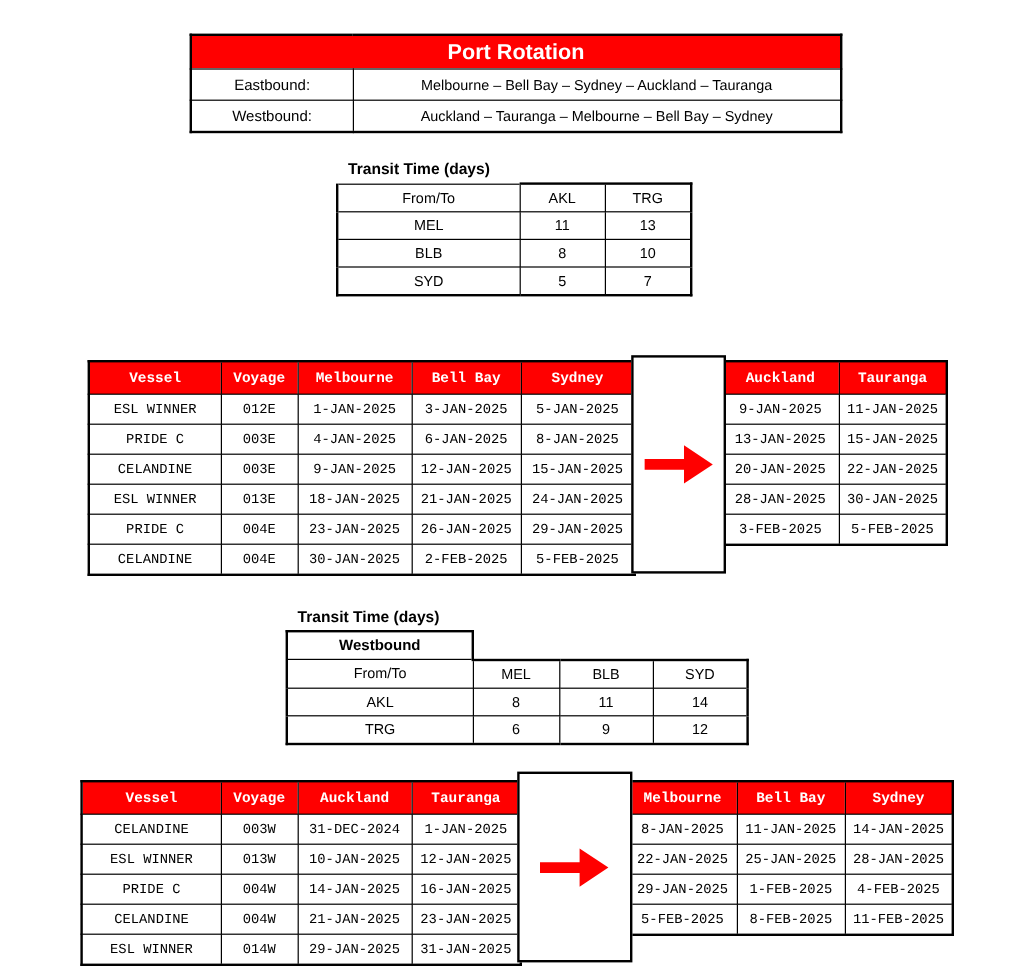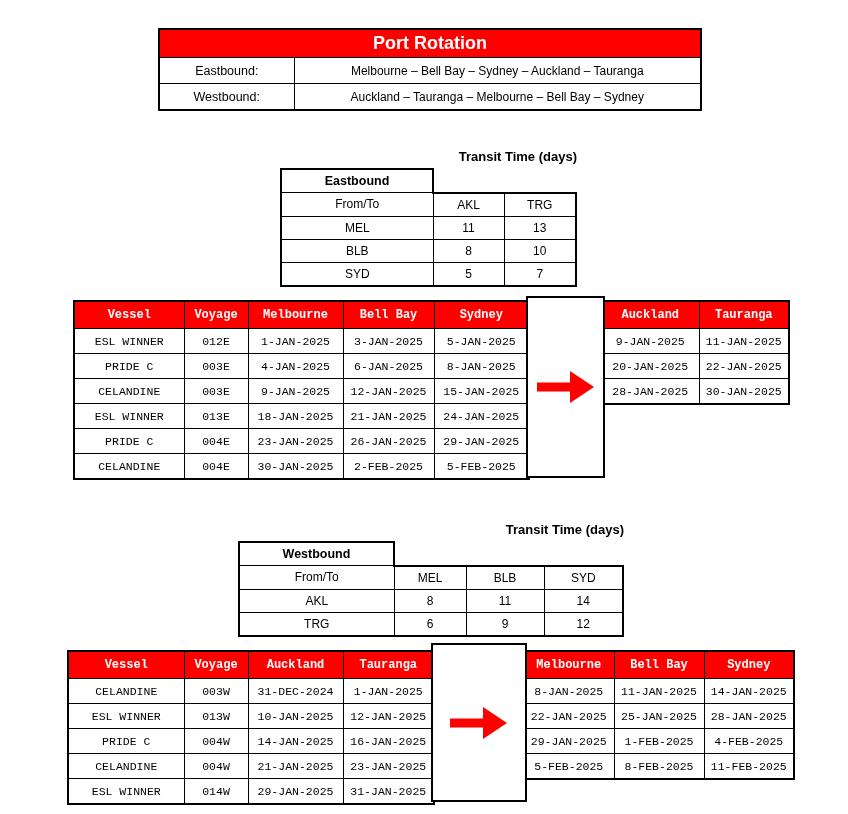--- a/index.html
+++ b/index.html
@@ -14,21 +14,21 @@
 
   
   .pr-table{position:absolute;left:158px;top:28px;width:542px;border:2px solid var(--border,#000);}
   .pr-table th{height:27px;background:var(--header-red,#f00);color:var(--header-text,#fff);
     font-size:18px;font-weight:bold;border:1px solid var(--border,#000);}
   .pr-table td{height:25px;border:1px solid var(--border,#000);font-size:12px;}
   .pr-table td.lab{font-weight:normal;font-size:12.5px;}
 
   
   .tt-block{position:absolute;}
-  .tt-title{font-size:13px;font-weight:bold;margin:16px 0 3px 10px;line-height:16px;text-align:right;}
+  .tt-title{font-size:13px;font-weight:bold;margin:0 0 3px 10px;line-height:16px;}
   .tt-table td{height:22px;font-size:12px;border:1px solid var(--border,#000);}
   .tt-table td.dir{font-weight:bold;font-size:12.5px;}
   .tt-table td.ghost{border:none;background:transparent;}
   .bl2{border-left:2px solid var(--border,#000) !important;}
   .br2{border-right:2px solid var(--border,#000) !important;}
   .bt2{border-top:2px solid var(--border,#000) !important;}
   .bb2{border-bottom:2px solid var(--border,#000) !important;}
 
   
   .sched-wrap{position:absolute;}
@@ -67,24 +67,20 @@
 <div class="tt-block" style="left:280px;top:133px;">
   <div class="tt-title">Transit Time (days)</div>
   <table class="tt-table">
     <colgroup>
         <col style="width:152px">
         <col style="width:71px">
         <col style="width:72px">
       </colgroup>
     <tbody>
     <tr>
-      <td class="dir bl2 bt2 br2">Eastbound</td>
-      <td class="ghost" colspan="2"></td>
-    </tr>
-    <tr>
       <td class="bl2">From/To</td>
       <td class="bt2">AKL</td>
       <td class="bt2 br2">TRG</td>
     </tr>
     <tr>
       <td class="bl2">MEL</td>
       <td>11</td>
       <td class="br2">13</td>
     </tr>
     <tr>
@@ -177,26 +173,34 @@
     <tbody>
     <tr>
       <th>Auckland</th>
       <th>Tauranga</th>
     </tr>
     <tr>
       <td>9-JAN-2025</td>
       <td>11-JAN-2025</td>
     </tr>
     <tr>
+      <td>13-JAN-2025</td>
+      <td>15-JAN-2025</td>
+    </tr>
+    <tr>
       <td>20-JAN-2025</td>
       <td>22-JAN-2025</td>
     </tr>
     <tr>
       <td>28-JAN-2025</td>
       <td>30-JAN-2025</td>
+    </tr>
+    <tr>
+      <td>3-FEB-2025</td>
+      <td>5-FEB-2025</td>
     </tr>
     </tbody>
   </table>
 </div>
 
 <div class="tt-block" style="left:238px;top:506px;">
   <div class="tt-title">Transit Time (days)</div>
   <table class="tt-table">
     <colgroup>
         <col style="width:155px">

